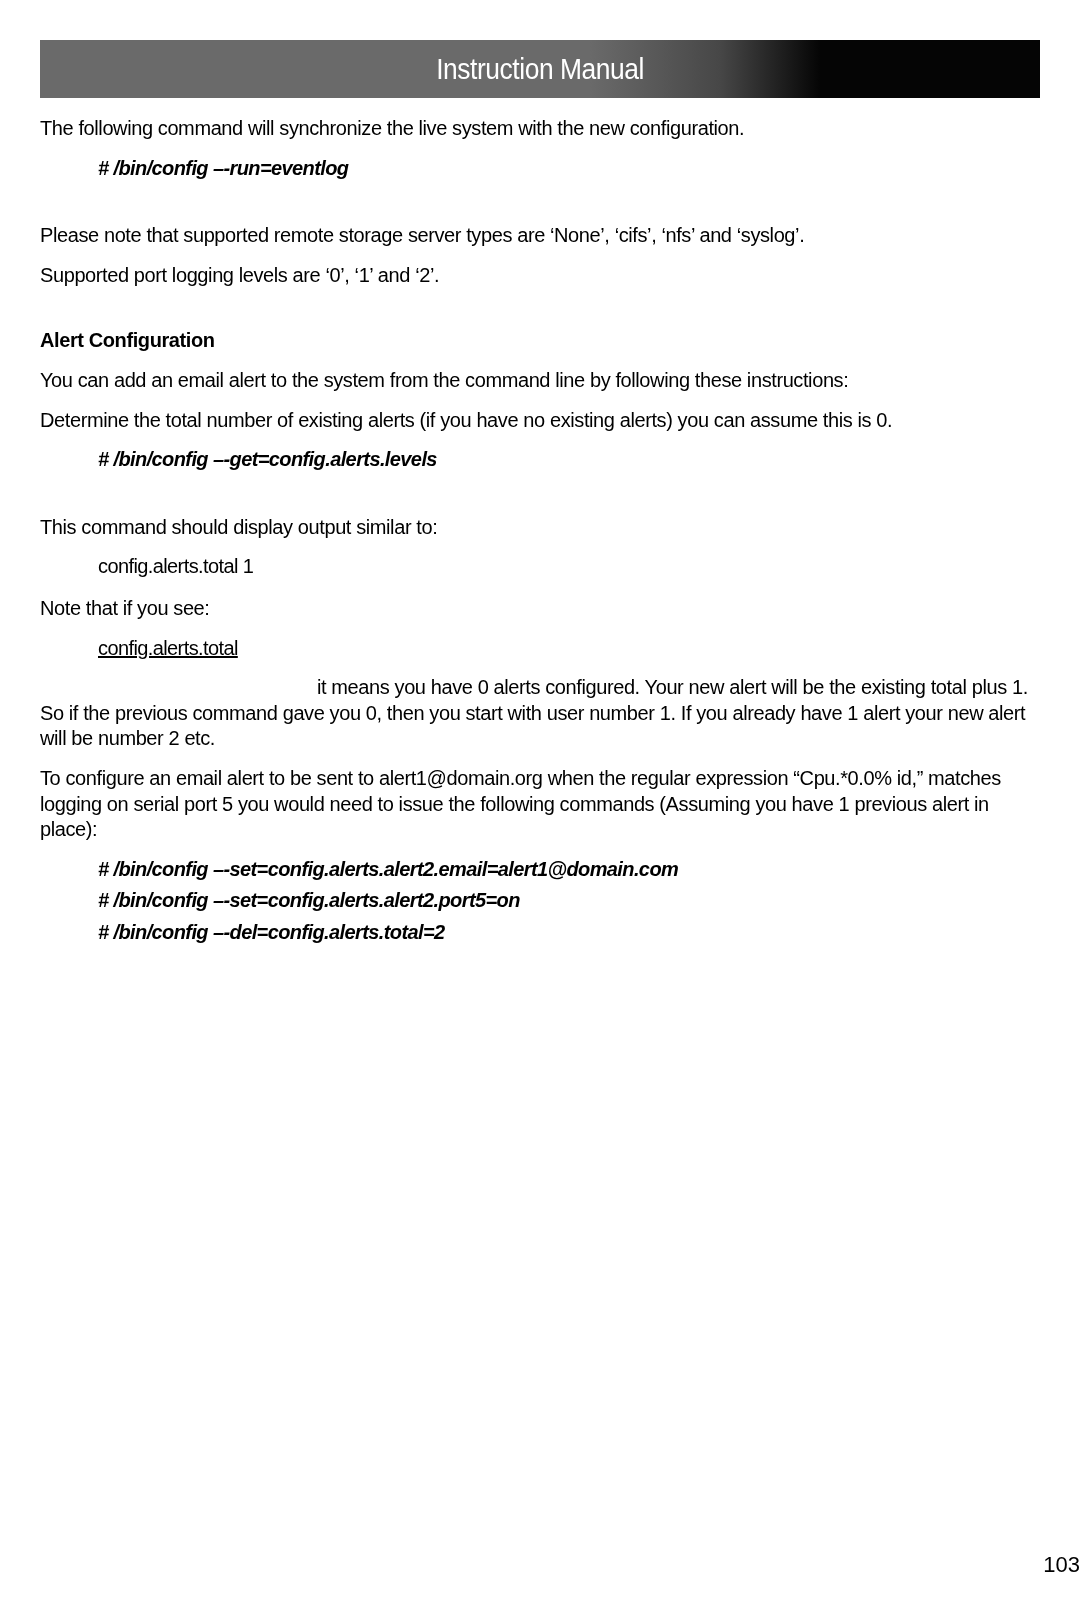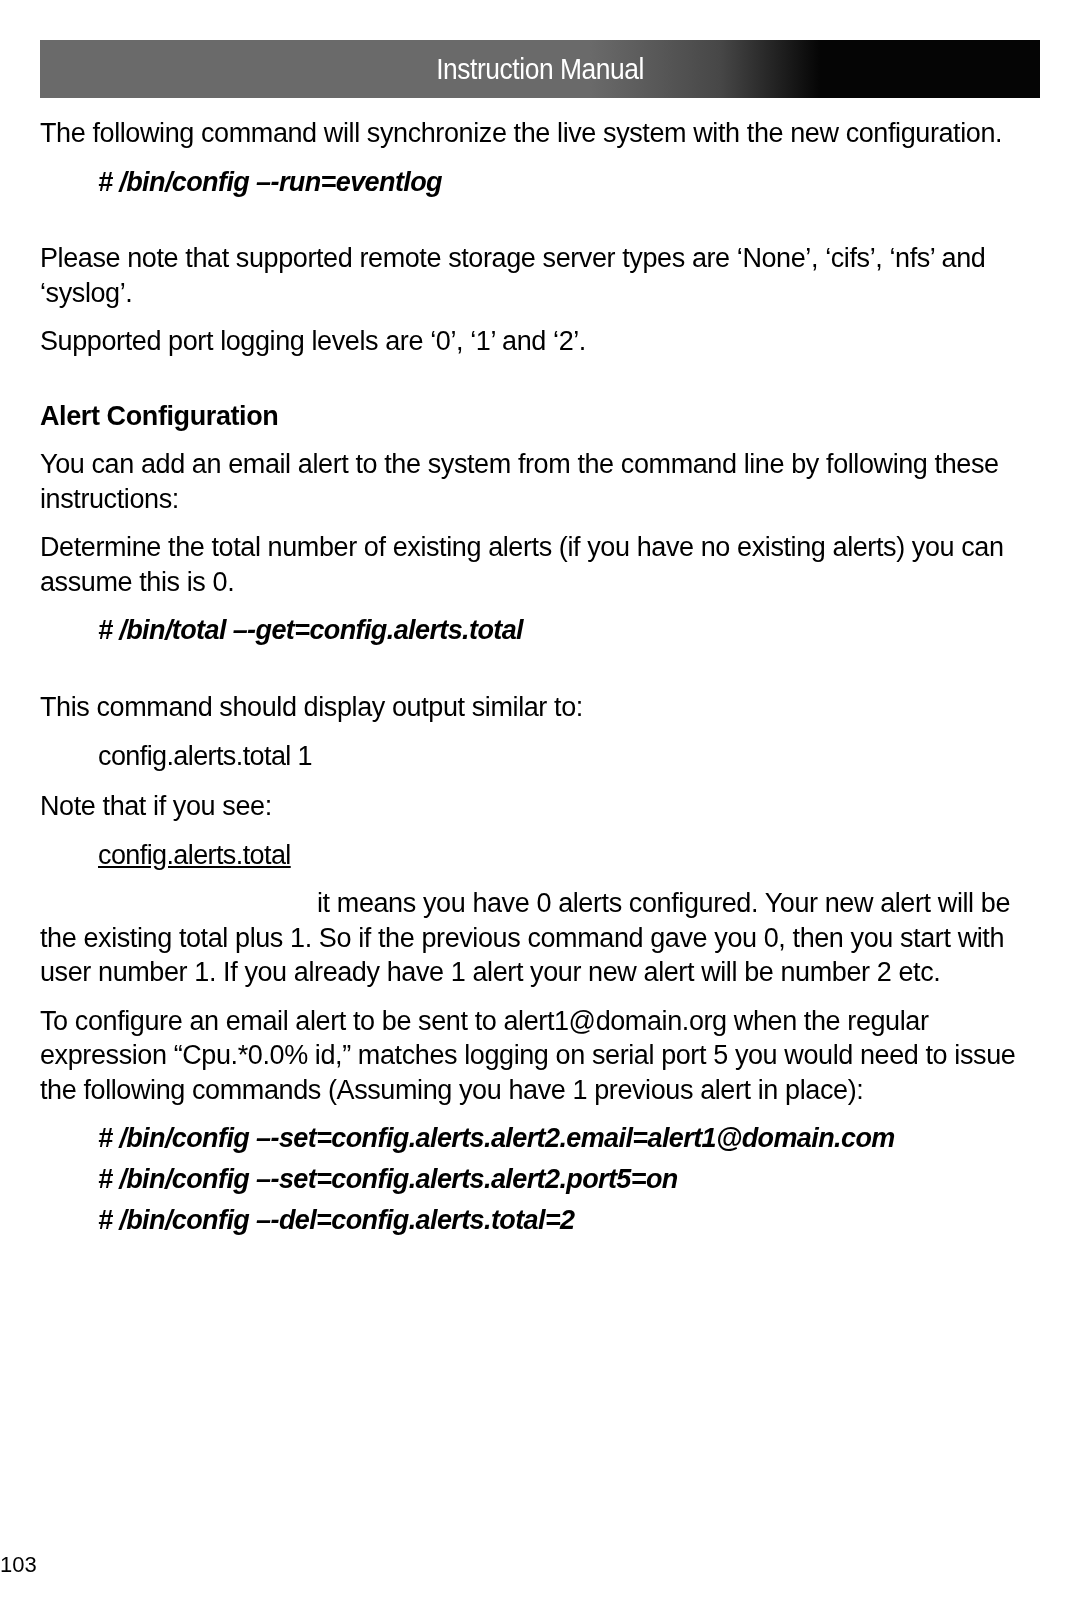--- a/index.html
+++ b/index.html
@@ -16,21 +16,21 @@
   }
   .header-title {
     color: #ffffff;
     font-size: 30px;
     font-weight: 400;
     font-family: "Arial Narrow", Arial, sans-serif;
     letter-spacing: -0.5px;
     transform: scaleX(0.88);
   }
   .body-text {
-    font-size: 27px;
+    font-size: 20px;
     line-height: 1.28;
     letter-spacing: -0.4px;
   }
   .para { margin-bottom: 14px; }
   .cmd {
     font-style: italic;
     font-weight: 600;
     margin-left: 58px;
     margin-top: 2px;
     margin-bottom: 42px;
@@ -51,21 +51,21 @@
     letter-spacing: -0.6px;
   }
   .hang {
     text-indent: 277px;
   }
   .page-number {
     position: absolute;
     bottom: 42px;
     left: 0;
     width: 100%;
-    text-align: left;
+    text-align: right;
     font-size: 22px;
   }
 </style>
 </head>
 <body>
 
 <div class="page">
 
   <div class="header-bar">
     <div class="header-title">Instruction Manual</div>
@@ -75,21 +75,21 @@
 
     <div class="para">The following command will synchronize the live system with the new configuration.</div>
     <div class="cmd"># /bin/config –-run=eventlog</div>
 
     <div class="para">Please note that supported remote storage server types are ‘None’, ‘cifs’, ‘nfs’ and ‘syslog’.</div>
     <div class="para">Supported port logging levels are ‘0’, ‘1’ and ‘2’.</div>
 
     <div class="bold-heading gap-top">Alert Configuration</div>
     <div class="para">You can add an email alert to the system from the command line by following these instructions:</div>
     <div class="para">Determine the total number of existing alerts (if you have no existing alerts) you can assume this is 0.</div>
-    <div class="cmd"># /bin/total –-get=config.alerts.total</div>
+    <div class="cmd"># /bin/config –-get=config.alerts.levels</div>
 
     <div class="para">This command should display output similar to:</div>
     <div class="indent-mono">config.alerts.total 1</div>
     <div class="para">Note that if you see:</div>
     <div class="indent-mono" style="margin-bottom:14px;text-decoration:underline;">config.alerts.total</div>
 
     <div class="para hang">it means you have 0 alerts configured. Your new alert will be the existing total plus 1. So if the previous command gave you 0, then you start with user number 1. If you already have 1 alert your new alert will be number 2 etc.</div>
     <div class="para">To configure an email alert to be sent to alert1@domain.org when the regular expression “Cpu.*0.0% id,” matches logging on serial port 5 you would need to issue the following commands (Assuming you have 1 previous alert in place):</div>
 
     <div class="cmd cmd-tight"># /bin/config –-set=config.alerts.alert2.email=alert1@domain.com</div>

